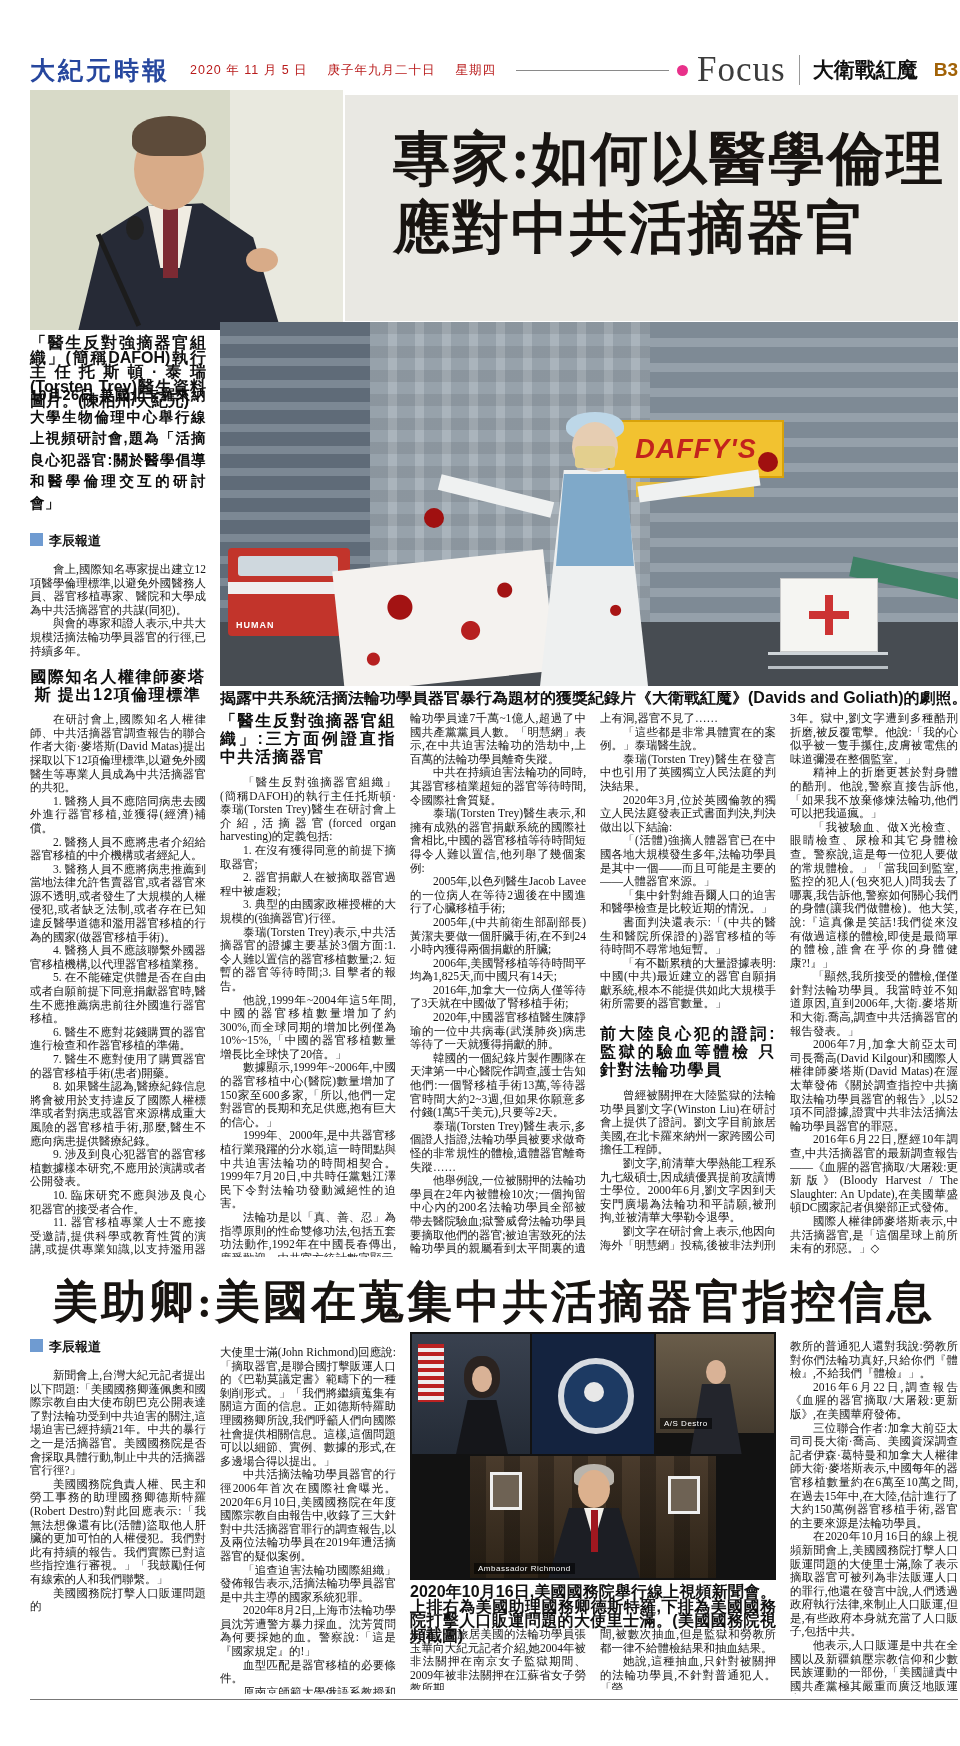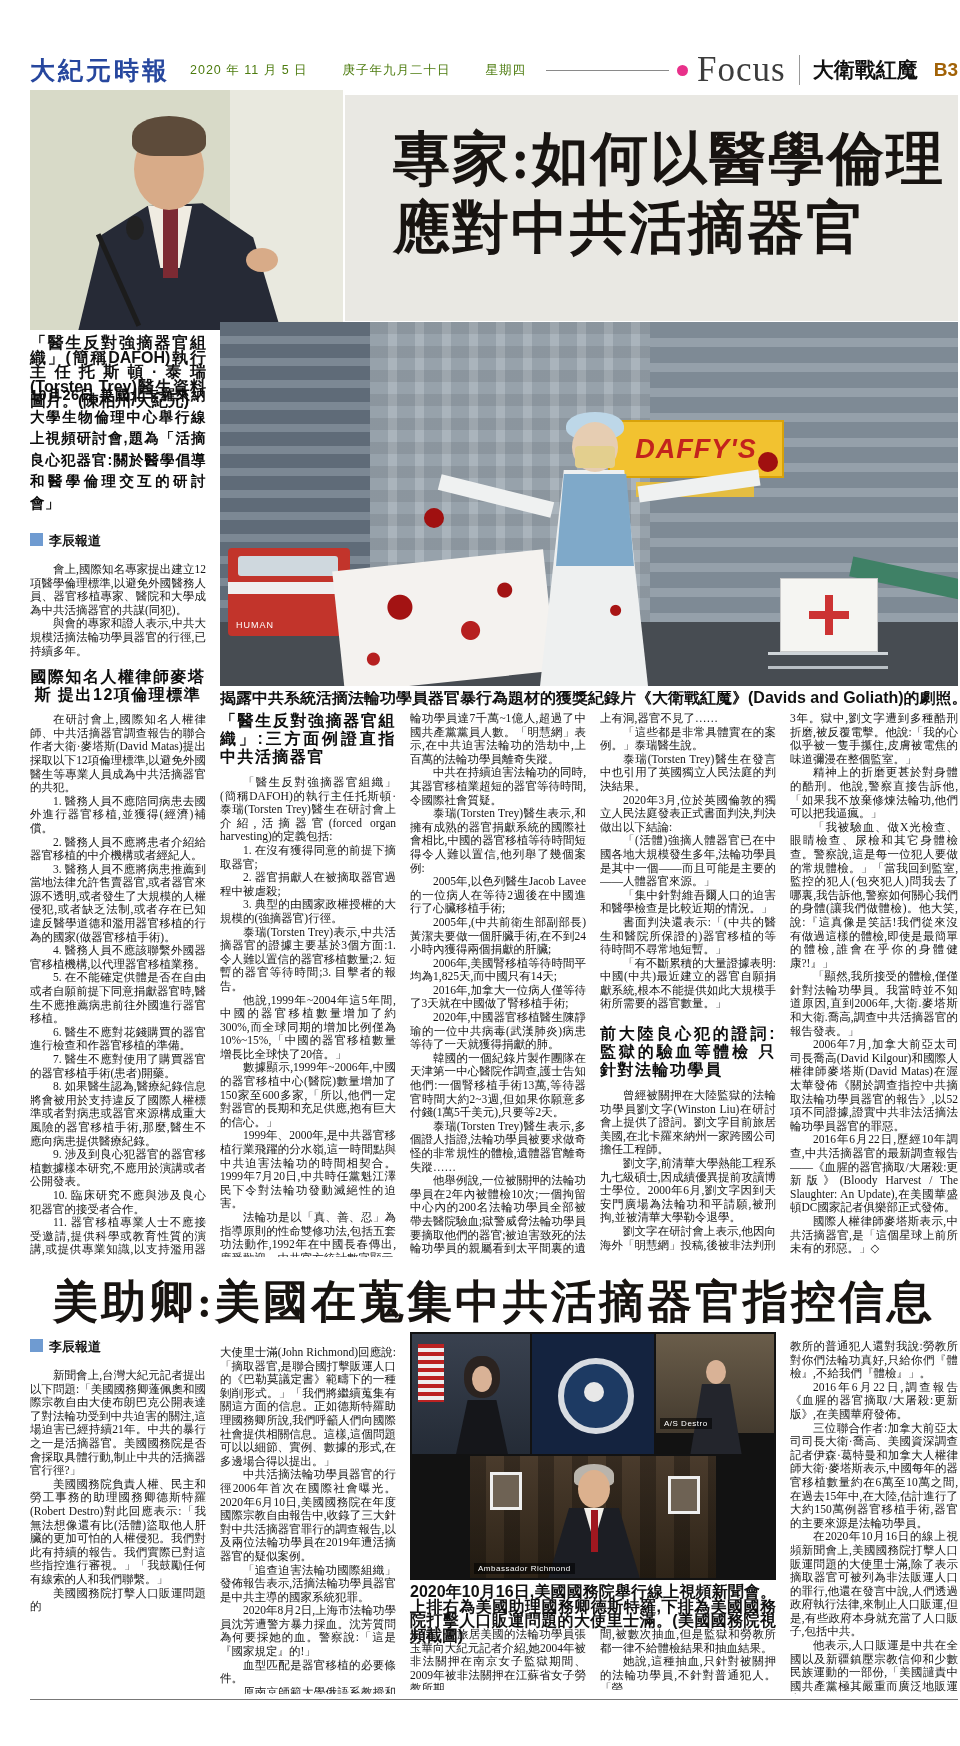--- a/index.html
+++ b/index.html
@@ -2,22 +2,22 @@
 <html><head>
 <meta charset="utf-8">
 <style>
   html,body{margin:0;padding:0;background:#ffffff;}
   .page{position:relative;width:960px;height:1746px;background:#fff;overflow:hidden;
         font-family:"Liberation Serif","DejaVu Serif",serif;color:#1a1a1a;}
 
   
   .hdr{position:absolute;left:30px;top:50px;width:928px;height:40px;display:flex;align-items:center;}
   .masthead{font-weight:bold;font-size:25px;letter-spacing:3px;color:#27479e;white-space:nowrap;}
-  .hdr-dates{font-family:"Liberation Sans","DejaVu Sans",sans-serif;font-size:12.5px;color:#4d7c0f;
-             margin-left:20px;display:flex;gap:35px;white-space:nowrap;letter-spacing:1px;}
+  .hdr-dates{font-family:"Liberation Sans","DejaVu Sans",sans-serif;font-size:12.5px;color:#b91c1c;
+             margin-left:20px;display:flex;gap:20px;white-space:nowrap;letter-spacing:1px;}
   .hdr-line{flex:1;height:1px;background:#8a8a8a;margin:0 8px 0 20px;}
   .hdr-dot{width:11px;height:11px;border-radius:50%;background:#e8308a;margin-right:9px;flex:none;}
   .hdr-focus{font-size:35px;color:#3c3c3c;margin-right:13px;letter-spacing:1px;}
   .hdr-sep{width:1px;height:30px;background:#999;margin-right:13px;flex:none;}
   .hdr-zh{font-family:"Liberation Sans",sans-serif;font-weight:bold;font-size:21px;color:#111;margin-right:16px;white-space:nowrap;}
   .hdr-pn{font-family:"Liberation Sans",sans-serif;font-weight:bold;font-size:19px;color:#a16207;}
 
   
   .hl1{position:absolute;left:345px;top:95px;width:613px;height:226px;background:#e9e8e3;}
   .hl1 .t{font-weight:bold;font-size:57px;line-height:69px;letter-spacing:2px;color:#181411;padding-left:48px;}
@@ -35,21 +35,21 @@
   .bld2b{position:absolute;left:150px;top:0;width:280px;height:304px;background:repeating-linear-gradient(#00000014 0 12px,transparent 12px 24px);}
   .bld3{position:absolute;left:430px;top:0;width:308px;height:304px;background:repeating-linear-gradient(#7e8a95 0 16px,#95a0aa 16px 25px);}
   .street{position:absolute;left:0;top:300px;width:738px;height:64px;background:#474c52;}
   .daffys{position:absolute;left:388px;top:98px;width:172px;height:54px;background:#f2c230;border:2px solid #d8a20a;
           display:flex;align-items:center;justify-content:center;font-family:"Liberation Sans",sans-serif;
           font-weight:bold;font-style:italic;font-size:27px;color:#c3231d;letter-spacing:1px;}
   .daffys2{position:absolute;left:416px;top:160px;width:118px;height:15px;background:#f2c230;opacity:.85;}
   .ambul{position:absolute;left:8px;top:226px;width:122px;height:88px;background:#c2342b;border-radius:4px;}
   .ambul .stripe{position:absolute;left:0;top:34px;width:122px;height:12px;background:#efefef;}
   .ambul .win{position:absolute;left:10px;top:8px;width:100px;height:20px;background:#cfd8de;border-radius:3px;}
-  .ambul .lbl{position:absolute;left:8px;bottom:6px;font-family:"Liberation Sans",sans-serif;font-weight:normal;
+  .ambul .lbl{position:absolute;left:8px;bottom:6px;font-family:"Liberation Sans",sans-serif;font-weight:bold;
               font-size:9px;color:#fff;letter-spacing:1px;}
   .sheet{position:absolute;left:118px;top:238px;width:212px;height:122px;background:#f4f2ef;transform:rotate(-6deg);
          background-image:radial-gradient(circle 18px at 30% 35%,#a31313 0 12px,transparent 13px),
                           radial-gradient(circle 14px at 62% 60%,#b62020 0 9px,transparent 10px),
                           radial-gradient(circle 10px at 80% 30%,#a31313 0 7px,transparent 8px),
                           radial-gradient(circle 9px at 15% 75%,#b62020 0 6px,transparent 7px);}
   .figure{position:absolute;left:292px;top:90px;width:170px;height:274px;}
   .fig-head{position:absolute;left:60px;top:10px;width:46px;height:50px;background:#e6cdb2;border-radius:50%;}
   .fig-cap{position:absolute;left:54px;top:0;width:58px;height:28px;background:#bdd7e8;border-radius:50% 50% 40% 40%;}
   .fig-mask{position:absolute;left:63px;top:34px;width:40px;height:22px;background:#e3cf8e;border-radius:4px;}

